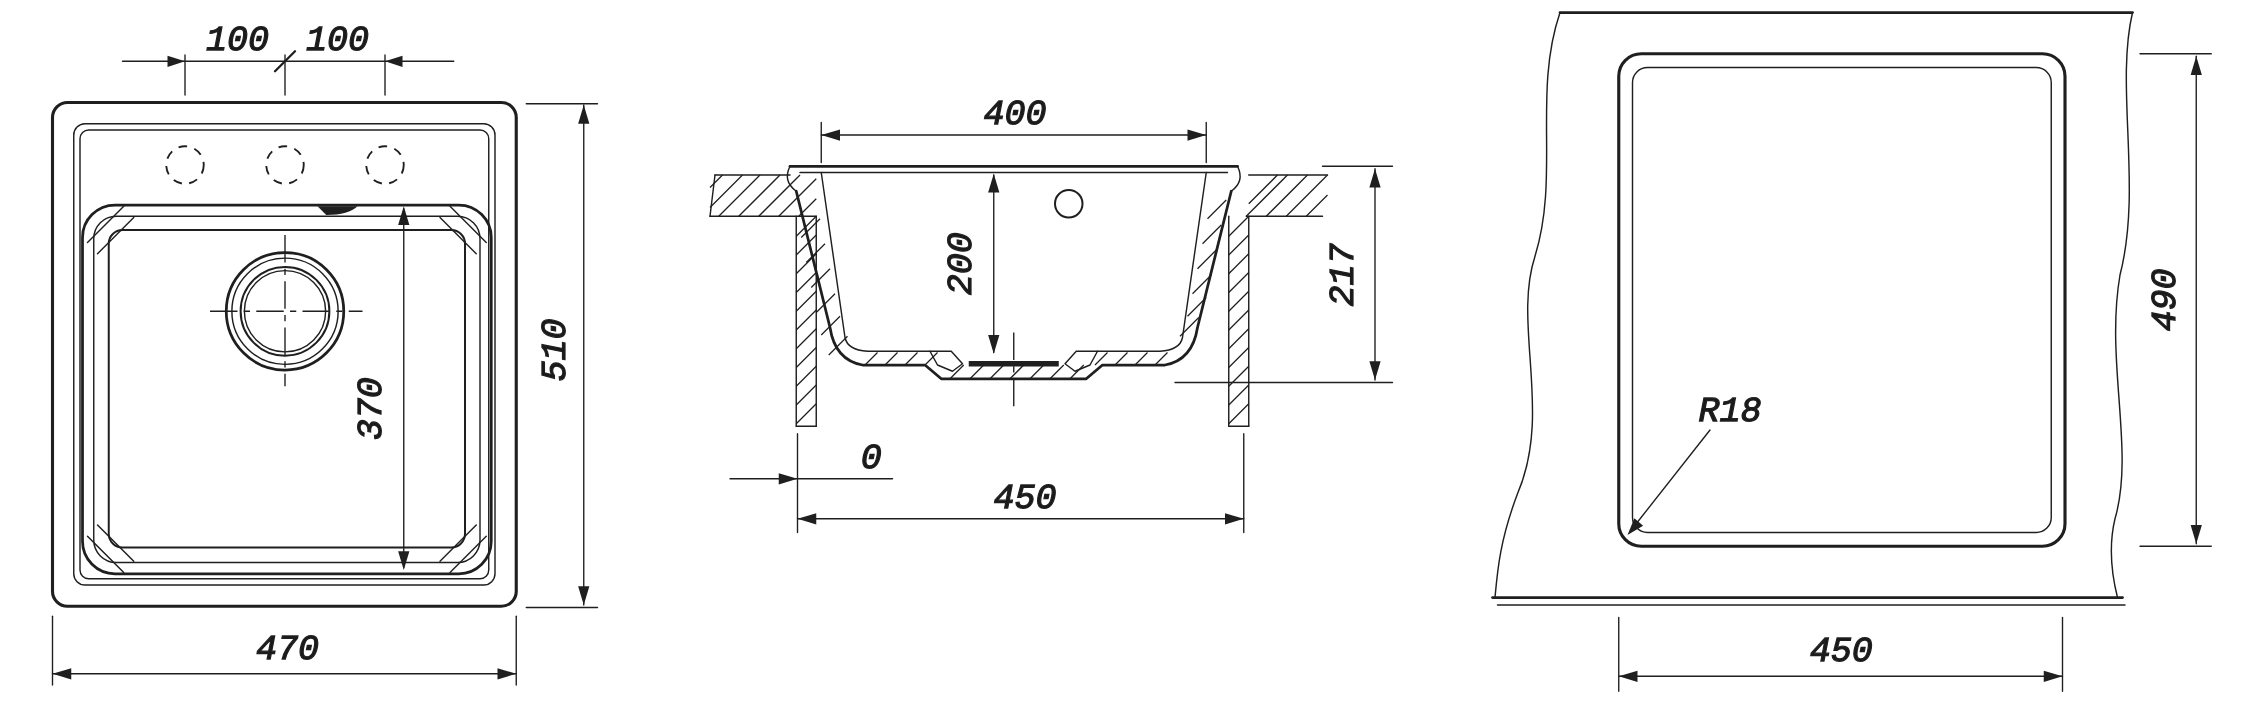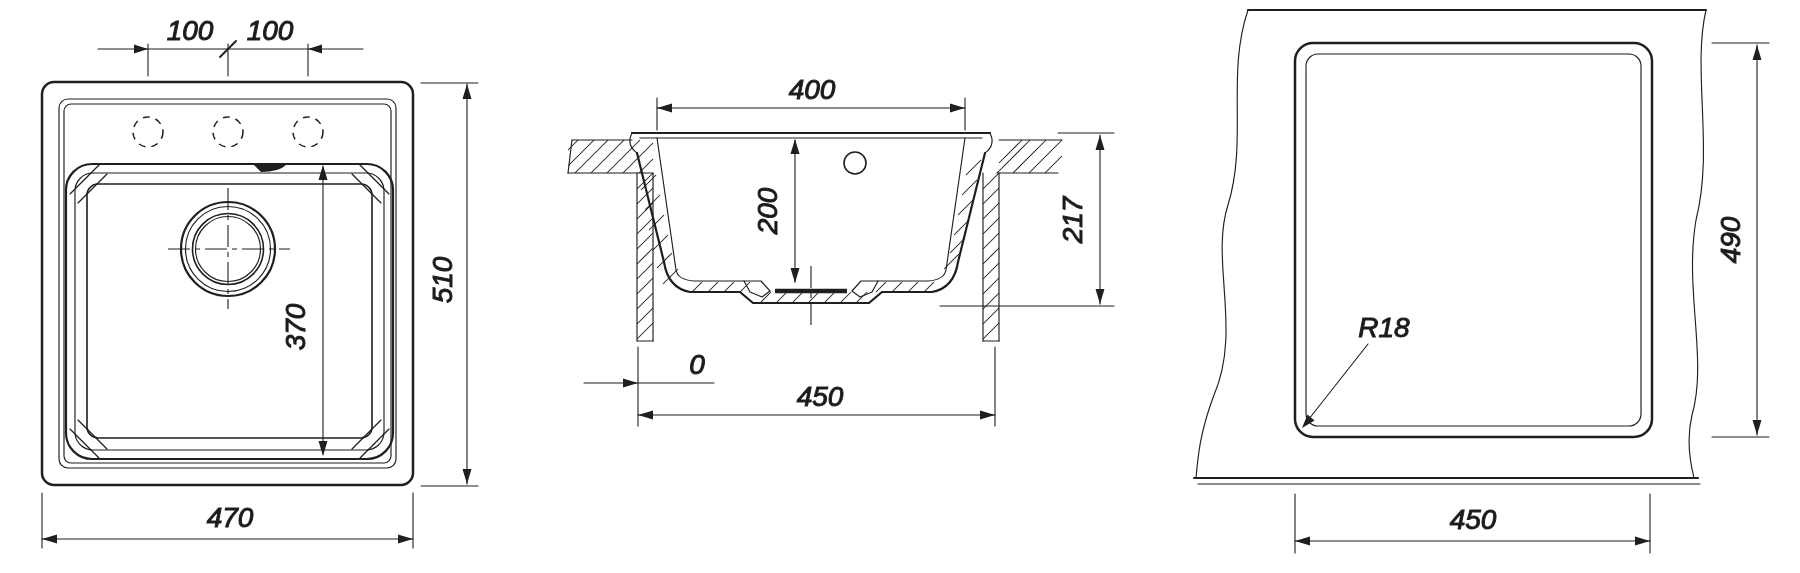--- a/index.html
+++ b/index.html
@@ -1,17 +1,17 @@
 <!DOCTYPE html>
 <html><head>
 <meta charset="utf-8">
 <style>
   html,body{margin:0;padding:0;background:#ffffff;}
   .stage{position:relative;width:1800px;height:573px;background:#ffffff;overflow:hidden;
-         font-family:Liberation Sans, sans-serif;}
+         font-family:Liberation Mono, monospace;}
   svg{display:block;}
   .ol  {fill:none;stroke:#1f1f1f;stroke-width:2.5;stroke-linecap:round;stroke-linejoin:round;}
   .ol2 {fill:none;stroke:#1f1f1f;stroke-width:2.2;stroke-linecap:round;stroke-linejoin:round;}
   .tl  {fill:none;stroke:#1f1f1f;stroke-width:1.15;stroke-linecap:round;stroke-linejoin:round;}
   .ml  {fill:none;stroke:#1f1f1f;stroke-width:1.6;stroke-linecap:round;stroke-linejoin:round;}
   .dim {fill:none;stroke:#1f1f1f;stroke-width:1.1;stroke-linecap:round;}
   .hatch{fill:none;stroke:#1f1f1f;stroke-width:1.05;stroke-linecap:butt;}
   .dash {fill:none;stroke:#1f1f1f;stroke-width:1.5;stroke-dasharray:7 6;}
   .cline{fill:none;stroke:#1f1f1f;stroke-width:1.1;stroke-dasharray:22 5 5 5;}
   .ar  {fill:#1f1f1f;stroke:none;}

